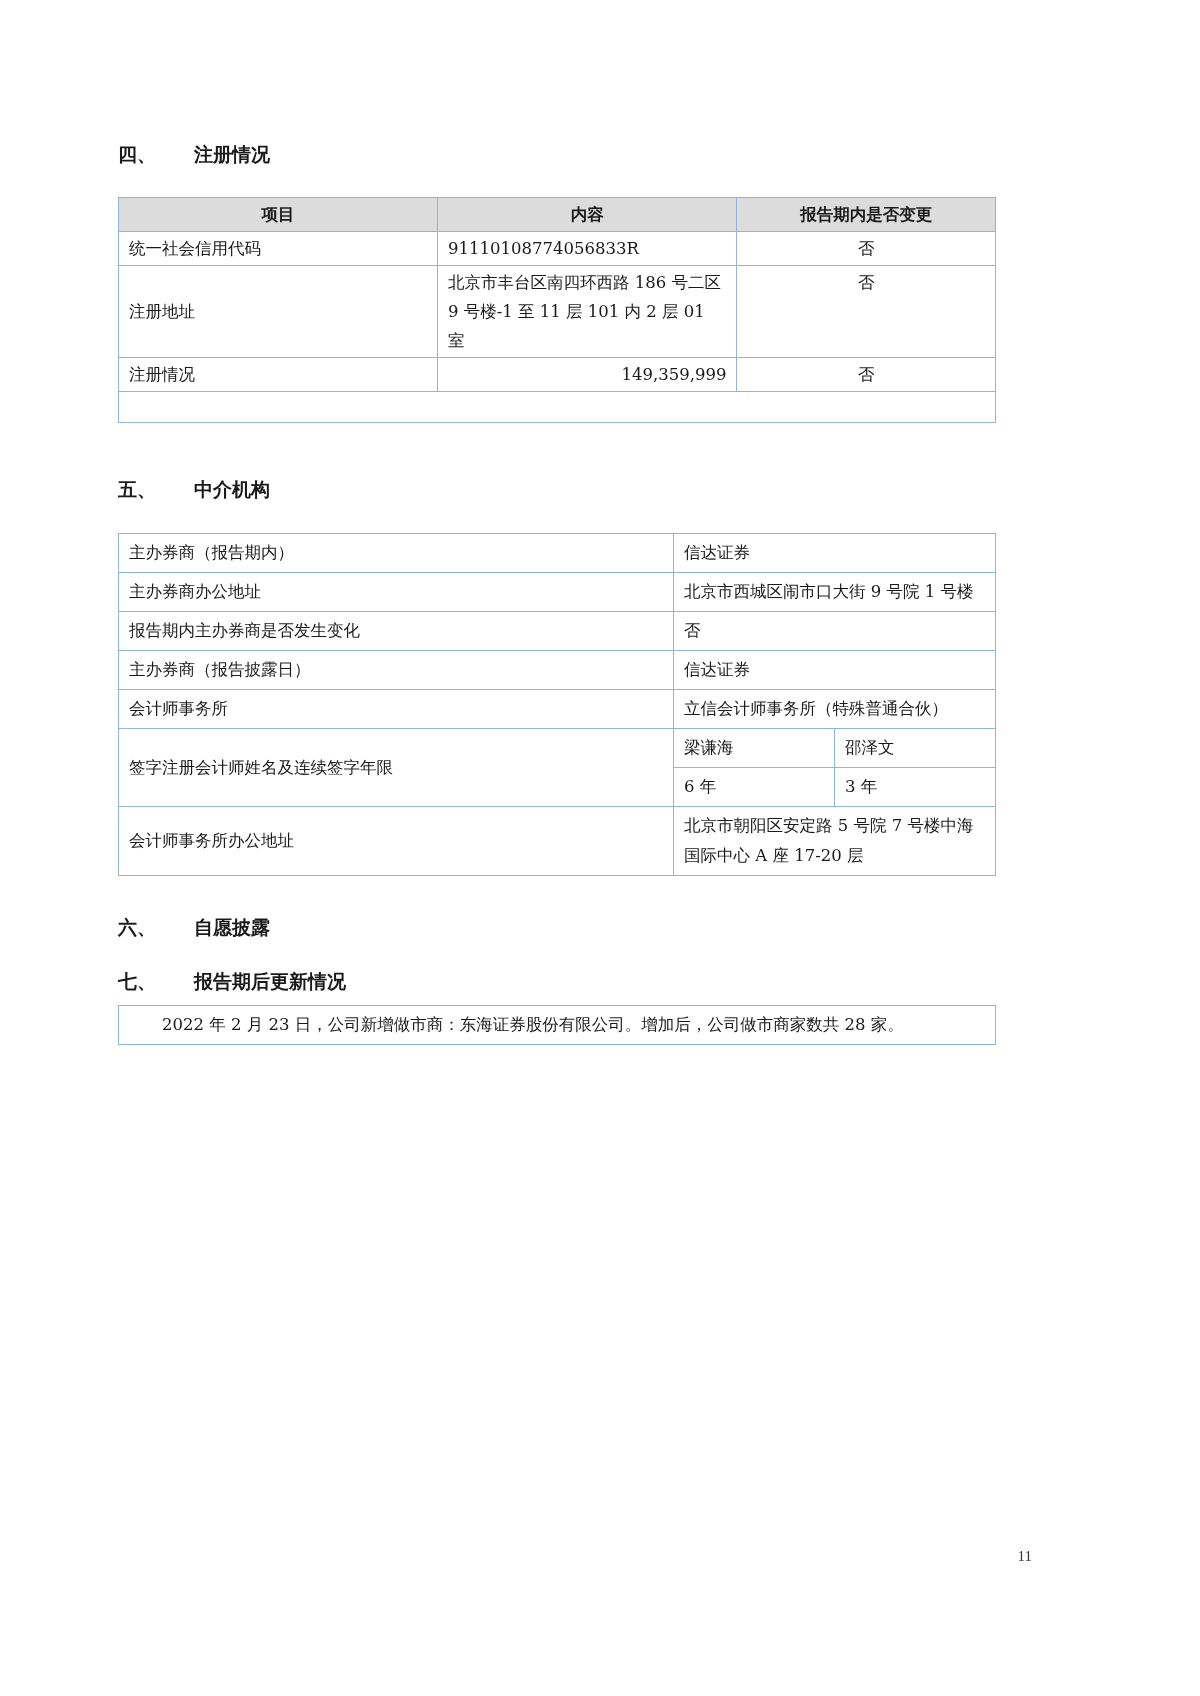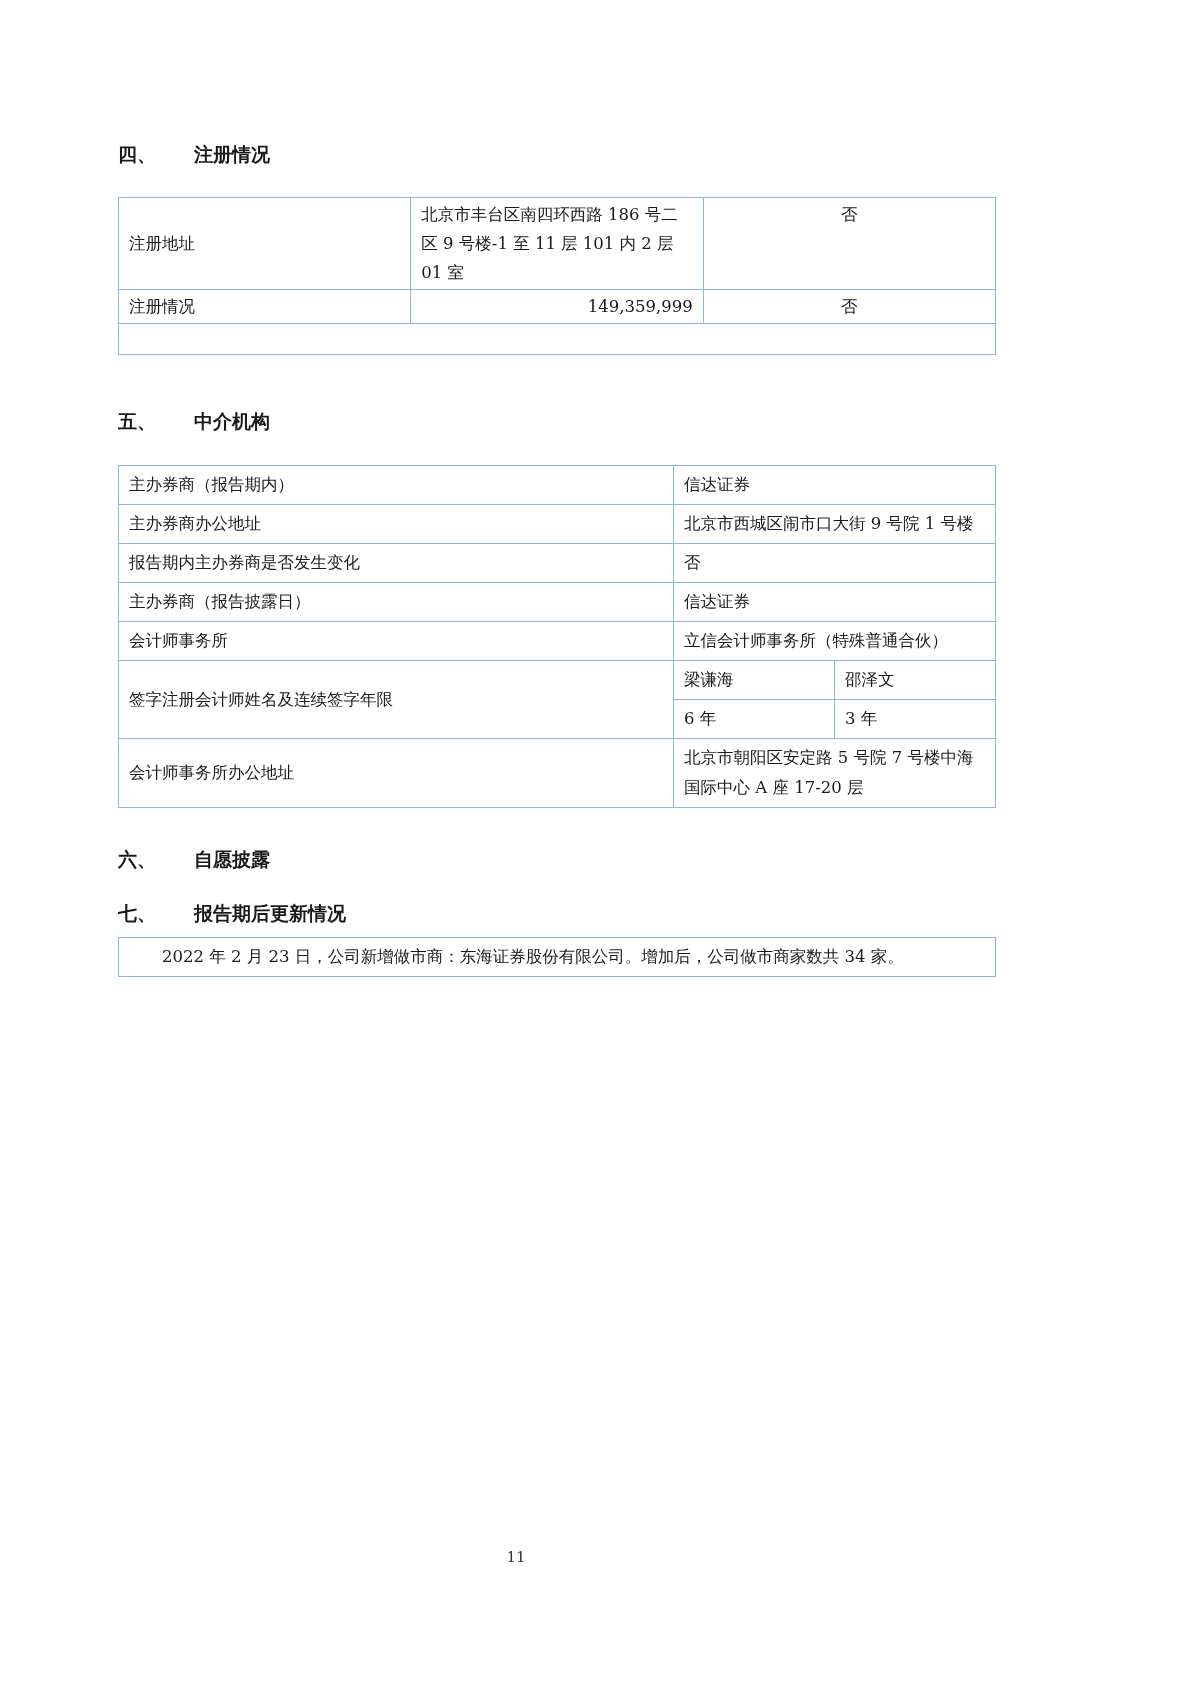--- a/index.html
+++ b/index.html
@@ -84,37 +84,48 @@
     font-size: 16.5px;
     line-height: 26px;
     padding: 6px 10px;
     text-indent: 2em;
   }
   .page-footer {
     position: absolute;
     top: 1548px;
     left: 0;
     width: 1032px;
-    text-align: center;
+    text-align: right;
     font-size: 15px;
     color: #333;
+    font-family: Liberation Serif, serif;
   }
 </style>
 </head>
 <body>
 
 <div class="page">
 
   <div class="sec-heading" style="margin-top:141px;">
     <span class="sec-num">四、</span>
     <span>注册情况</span>
   </div>
 
   <table class="tbl-reg">
     <tbody>
+        <tr>
+      <th class="col-item">项目</th>
+      <th class="col-content">内容</th>
+      <th class="col-changed">报告期内是否变更</th>
+    </tr>
+    <tr>
+      <td>统一社会信用代码</td>
+      <td>91110108774056833R</td>
+      <td class="cell-changed">否</td>
+    </tr>
     <tr>
       <td>注册地址</td>
       <td class="v-top">北京市丰台区南四环西路 186 号二区 9 号楼-1 至 11 层 101 内 2 层 01 室</td>
       <td class="cell-changed v-top">否</td>
     </tr>
     <tr>
       <td>注册情况</td>
       <td class="cell-num">149,359,999</td>
       <td class="cell-changed">否</td>
     </tr>
@@ -172,17 +183,17 @@
     <span>自愿披露</span>
   </div>
 
 
   <div class="sec-heading sec7-heading">
     <span class="sec-num">七、</span>
     <span>报告期后更新情况</span>
   </div>
 
 
-  <div class="note-box">2022 年 2 月 23 日，公司新增做市商：东海证券股份有限公司。增加后，公司做市商家数共 34 家。</div>
+  <div class="note-box">2022 年 2 月 23 日，公司新增做市商：东海证券股份有限公司。增加后，公司做市商家数共 28 家。</div>
 
 </div>
 
 <div class="page-footer">11</div>
 
 </body></html>

